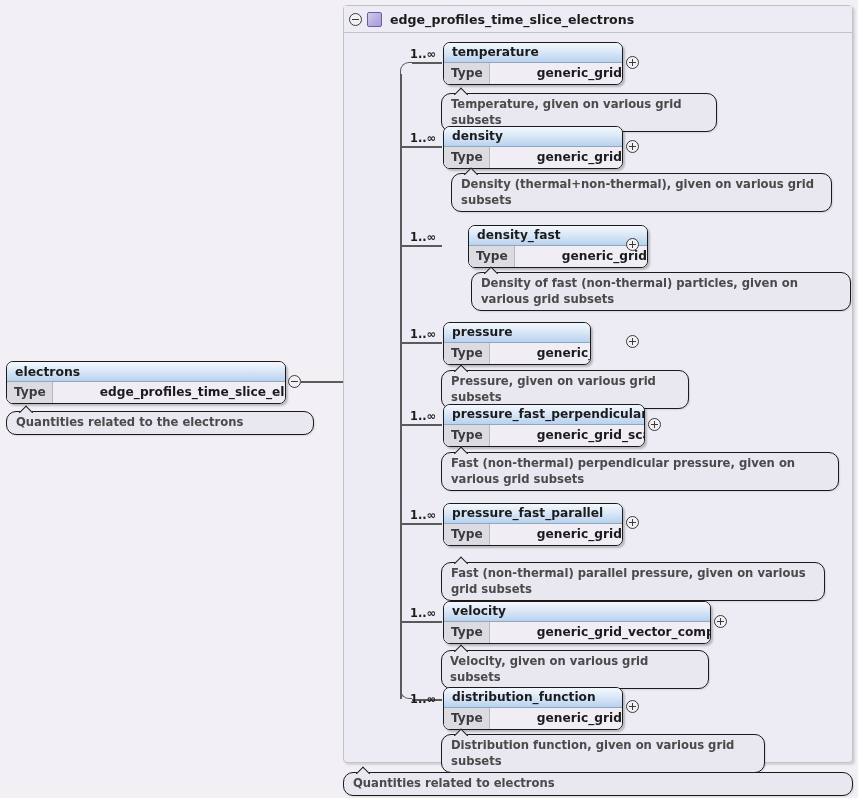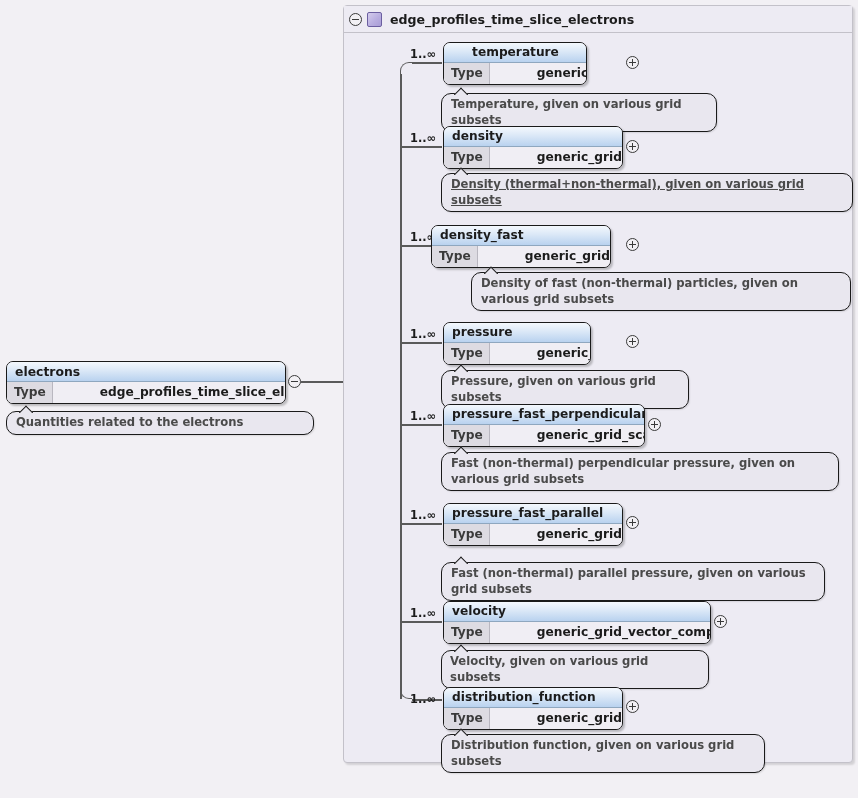--- a/index.html
+++ b/index.html
@@ -241,21 +241,21 @@
   <div class="hline" style="left:412px; top:62px;  width:30px;"></div>
   <div class="hline" style="left:400px; top:146px; width:42px;"></div>
   <div class="hline" style="left:400px; top:245px; width:42px;"></div>
   <div class="hline" style="left:400px; top:342px; width:42px;"></div>
   <div class="hline" style="left:400px; top:424px; width:42px;"></div>
   <div class="hline" style="left:400px; top:523px; width:42px;"></div>
   <div class="hline" style="left:400px; top:621px; width:42px;"></div>
   <div class="hline" style="left:412px; top:699px; width:30px;"></div>
 
   <div class="occ" style="left:410px; top:47px;">1..∞</div>
-  <div class="node" style="left:443px; top:42px; width:144px;text-align:center;">
+  <div class="node" style="left:443px; top:42px; width:180px;">
     <div class="nm">temperature</div>
     <div class="tp">
       <div class="k">Type</div>
       <div class="v">generic_grid_scalar</div>
     </div>
   </div>
   <div class="circ plus" style="left:626px; top:56px;"></div>
   <div class="ann" style="left:441px; top:93px; width:276px;">
     <span class="tick"></span>
     <span>Temperature, given on various grid subsets</span>
@@ -263,27 +263,27 @@
 
   <div class="occ" style="left:410px; top:131px;">1..∞</div>
   <div class="node" style="left:443px; top:126px; width:180px;">
     <div class="nm">density</div>
     <div class="tp">
       <div class="k">Type</div>
       <div class="v">generic_grid_scalar</div>
     </div>
   </div>
   <div class="circ plus" style="left:626px; top:140px;"></div>
-  <div class="ann" style="left:441px; top:173px; width:412px;text-decoration:underline;">
+  <div class="ann" style="left:451px; top:173px; width:381px;">
     <span class="tick"></span>
     <span>Density (thermal+non-thermal), given on various grid subsets</span>
   </div>
 
   <div class="occ" style="left:410px; top:230px;">1..∞</div>
-  <div class="node" style="left:431px; top:225px; width:180px;">
+  <div class="node" style="left:468px; top:225px; width:180px;">
     <div class="nm">density_fast</div>
     <div class="tp">
       <div class="k">Type</div>
       <div class="v">generic_grid_scalar</div>
     </div>
   </div>
   <div class="circ plus" style="left:626px; top:238px;"></div>
   <div class="ann" style="left:441px; top:272px; width:380px;margin-left:30px;">
     <span class="tick"></span>
     <span>Density of fast (non-thermal) particles, given on various grid subsets</span>
@@ -352,14 +352,18 @@
       <div class="k">Type</div>
       <div class="v">generic_grid_scalar</div>
     </div>
   </div>
   <div class="circ plus" style="left:626px; top:700px;"></div>
   <div class="ann" style="left:441px; top:734px; width:324px;">
     <span class="tick"></span>
     <span>Distribution function, given on various grid subsets</span>
   </div>
 
+  <div class="ann" style="left:343px; top:772px; width:510px;">
+    <span class="tick"></span>
+    <span>Quantities related to electrons</span>
+  </div>
 
 </div>
 
 </body></html>

